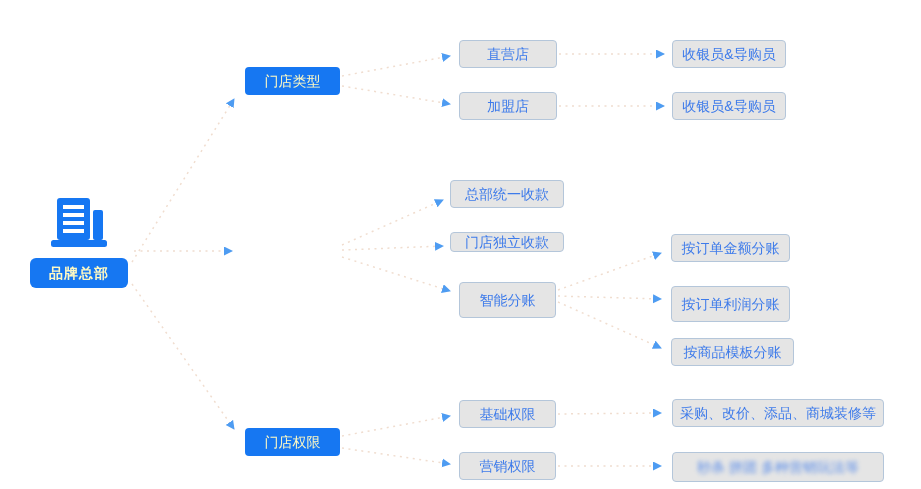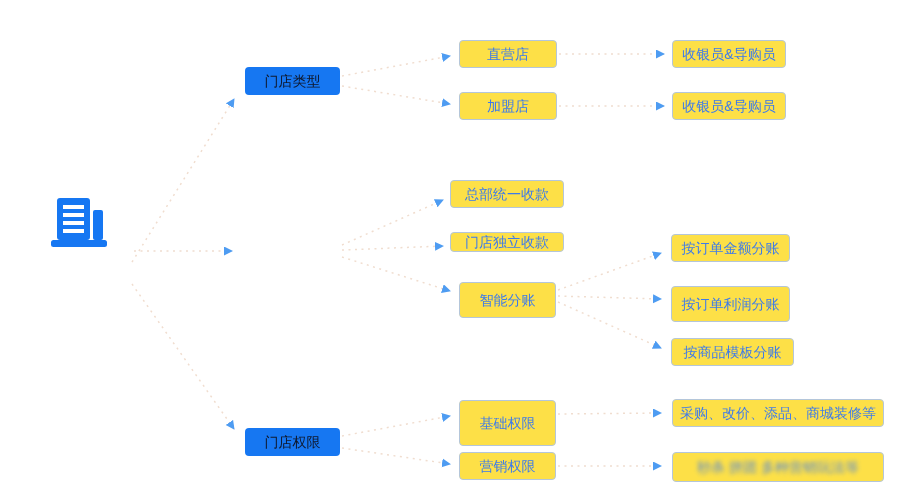--- a/index.html
+++ b/index.html
@@ -12,22 +12,22 @@
   }
   .edges{position:absolute;left:0;top:0;pointer-events:none;}
   .node{
     position:absolute;
     display:flex;align-items:center;justify-content:center;
     font-size:14px;line-height:1;
     border-radius:4px;box-sizing:border-box;
     white-space:nowrap;
     cursor:default;
   }
-  .blue{background:#1677F2;color:#0f172a;}
-  .white{background:#fde047;border:1px solid #B4C6DA;color:#3E7BEA;}
+  .blue{background:#1677F2;color:#fef9c3;}
+  .white{background:#e5e5e5;border:1px solid #B4C6DA;color:#3E7BEA;}
   .root{border-radius:6px;font-weight:bold;letter-spacing:1px;}
   .blurred{filter:blur(2.2px);opacity:.85;}
   .root-icon{position:absolute;left:48px;top:194px;width:62px;height:58px;}
 </style>
 </head>
 <body>
 
 <div class="canvas">
 
   <svg class="edges" width="921" height="489" viewBox="0 0 921 489">
@@ -69,32 +69,33 @@
       <rect x="9" y="4" width="33" height="42" rx="3" fill="#1677F2"></rect>
       <rect x="15" y="11" width="21" height="4" fill="#ffffff"></rect>
       <rect x="15" y="19" width="21" height="4" fill="#ffffff"></rect>
       <rect x="15" y="27" width="21" height="4" fill="#ffffff"></rect>
       <rect x="15" y="35" width="21" height="4" fill="#ffffff"></rect>
       <rect x="45" y="16" width="10" height="30" rx="2" fill="#1677F2"></rect>
       <rect x="3" y="46" width="56" height="7" rx="2.5" fill="#1677F2"></rect>
     </svg>
   </div>
 
+  <div class="node blue root" style="left:30px;top:258px;width:98px;height:30px">品牌总部</div>
 
   <div class="node blue" style="left:245px;top:67px;width:95px;height:28px">门店类型</div>
   <div class="node blue" style="left:245px;top:428px;width:95px;height:28px">门店权限</div>
 
   <div class="node white" style="left:459px;top:40px;width:98px;height:28px">直营店</div>
   <div class="node white" style="left:450px;top:180px;width:114px;height:28px">总部统一收款</div>
 
   <div class="node white" style="left:459px;top:92px;width:98px;height:28px">加盟店</div>
   <div class="node white" style="left:450px;top:232px;width:114px;height:20px">门店独立收款</div>
   <div class="node white" style="left:459px;top:282px;width:97px;height:36px">智能分账</div>
 
-  <div class="node white" style="left:459px;top:400px;width:97px;height:46px">基础权限</div>
+  <div class="node white" style="left:459px;top:400px;width:97px;height:28px">基础权限</div>
   <div class="node white" style="left:459px;top:452px;width:97px;height:28px">营销权限</div>
 
   <div class="node white" style="left:672px;top:40px;width:114px;height:28px">收银员&amp;导购员</div>
   <div class="node white" style="left:672px;top:92px;width:114px;height:28px">收银员&amp;导购员</div>
 
   <div class="node white" style="left:671px;top:234px;width:119px;height:28px">按订单金额分账</div>
   <div class="node white" style="left:671px;top:286px;width:119px;height:36px">按订单利润分账</div>
   <div class="node white" style="left:671px;top:338px;width:123px;height:28px">按商品模板分账</div>
 
   <div class="node white" style="left:672px;top:399px;width:212px;height:28px">采购、改价、添品、商城装修等</div>

